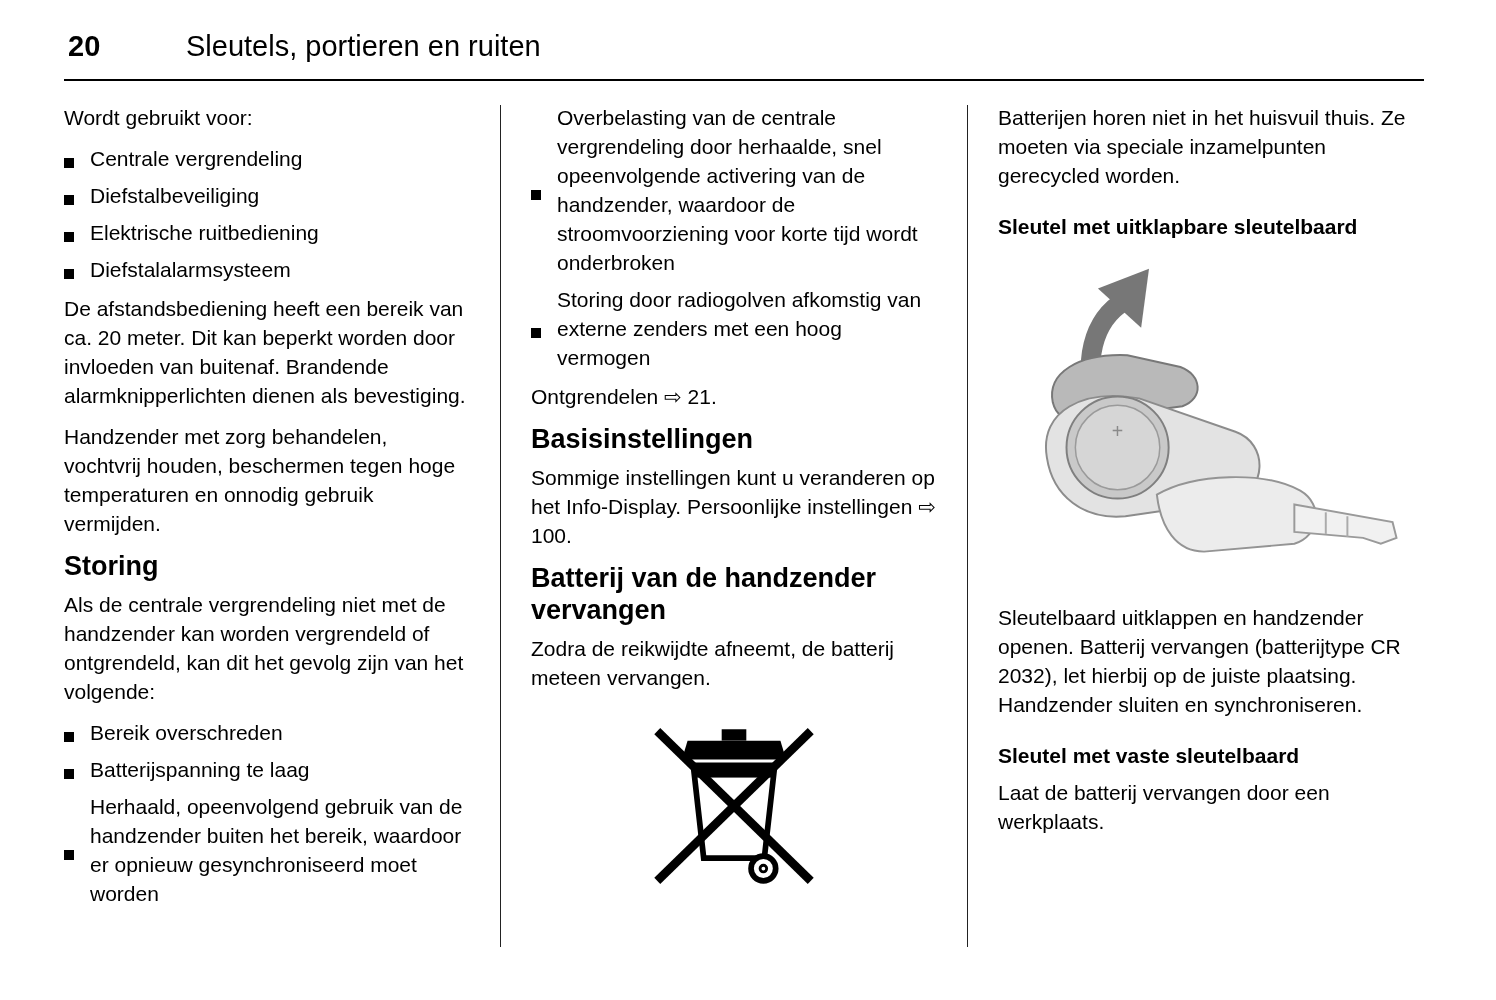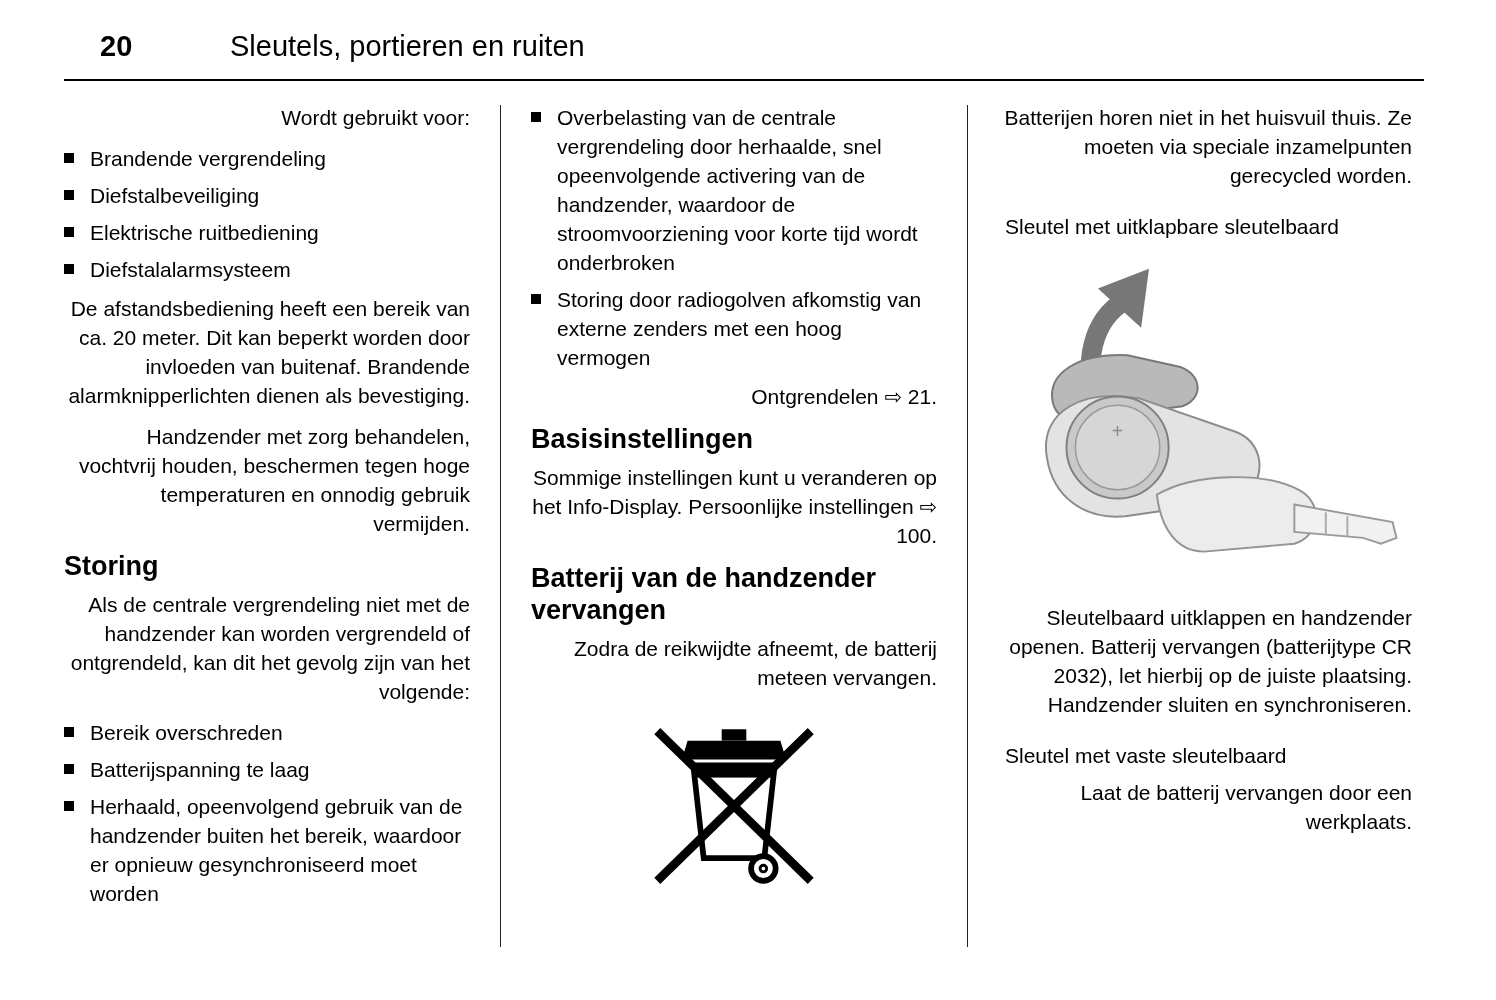--- a/index.html
+++ b/index.html
@@ -2,38 +2,38 @@
 <html><head>
 <meta charset="utf-8">
 <style>
   html,body { margin:0; padding:0; background:#ffffff; }
   body {
     width:1496px; height:1000px; overflow:hidden;
     font-family:"Liberation Sans", sans-serif; color:#000;
   }
   .page { position:relative; width:1496px; height:1000px; background:#fff; }
 
-  .hdr { display:flex; align-items:baseline; padding:30px 64px 0 100px;gap:12px; }
+  .hdr { display:flex; align-items:baseline; padding:30px 64px 0 68px; }
   .hdr .num   { font-size:29px; font-weight:bold; width:118px; }
   .hdr .title { font-size:29px; font-weight:normal; }
   .hdr-rule { margin:16px 72px 0 64px; border-top:2px solid #000; }
 
   .content { display:flex; align-items:flex-start; padding:22px 0 0 64px; }
   .col { width:406px; }
   .col.last { width:414px; }
   .vdiv { width:1px; background:#222; height:842px; margin:2px 30px 0 30px; flex:0 0 auto; }
 
-  p { font-size:21px; line-height:29px; margin:0 0 12px 0;text-align:right; }
+  p { font-size:21px; line-height:29px; margin:0 0 12px 0; }
   .blist { margin:0 0 10px 0; }
-  .bullet { display:flex; font-size:21px; line-height:29px; margin:0 0 8px 0; }
+  .bullet { display:flex; font-size:21px; line-height:29px; margin:0 0 8px 0;align-items:center; }
   .bullet .sq { flex:0 0 auto; width:10px; height:10px; background:#000; margin:9px 16px 0 0; }
   .bullet .txt { flex:1 1 auto; }
 
   h2 { font-size:27px; line-height:32px; font-weight:bold; margin:12px 0 8px 0; }
-  h3 { font-size:21px; line-height:29px; font-weight:normal; margin:22px 0 8px 7px; }
+  h3 { font-size:21px; line-height:29px; font-weight:bold; margin:22px 0 8px 0; }
   .first-head { margin-top:10px; }
 
   .weee-wrap { text-align:center; margin:24px 0 0 0; }
   .key-wrap  { margin:14px 0 14px 0; }
 </style>
 </head>
 <body>
 
 <div class="page">
 
@@ -43,21 +43,21 @@
   </div>
   <div class="hdr-rule"></div>
 
   <div class="content">
 
     <div class="col">
       <p>Wordt gebruikt voor:</p>
       <div class="blist">
         <div class="bullet">
             <span class="sq"></span>
-            <span class="txt">Brandende vergrendeling</span>
+            <span class="txt">Centrale vergrendeling</span>
           </div>
         <div class="bullet">
             <span class="sq"></span>
             <span class="txt">Diefstalbeveiliging</span>
           </div>
         <div class="bullet">
             <span class="sq"></span>
             <span class="txt">Elektrische ruitbediening</span>
           </div>
         <div class="bullet">

